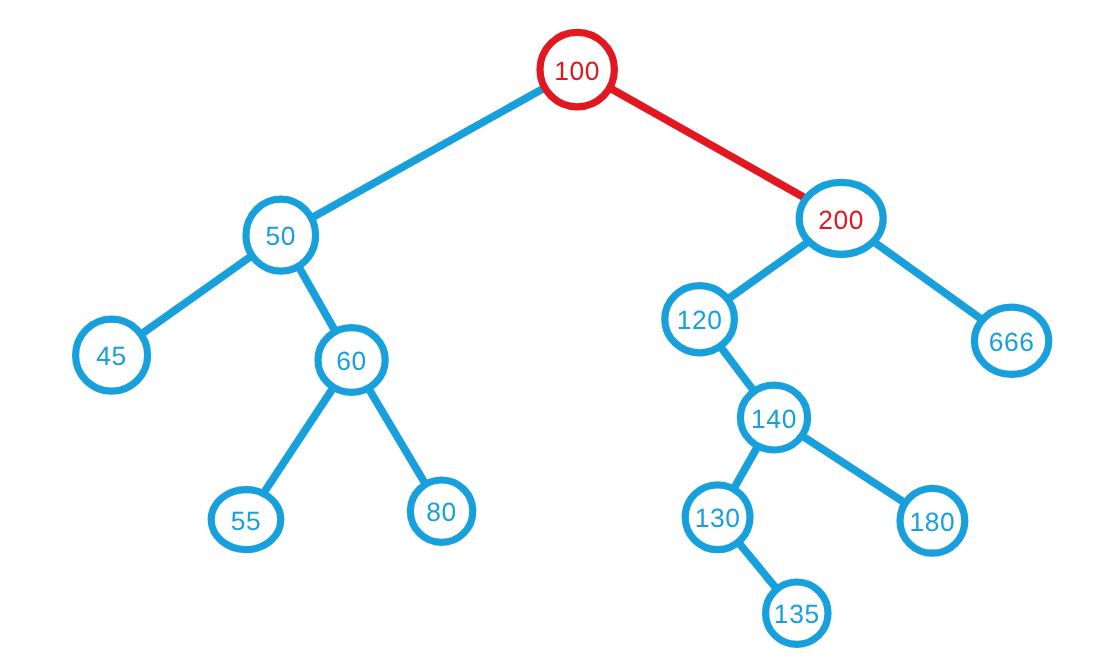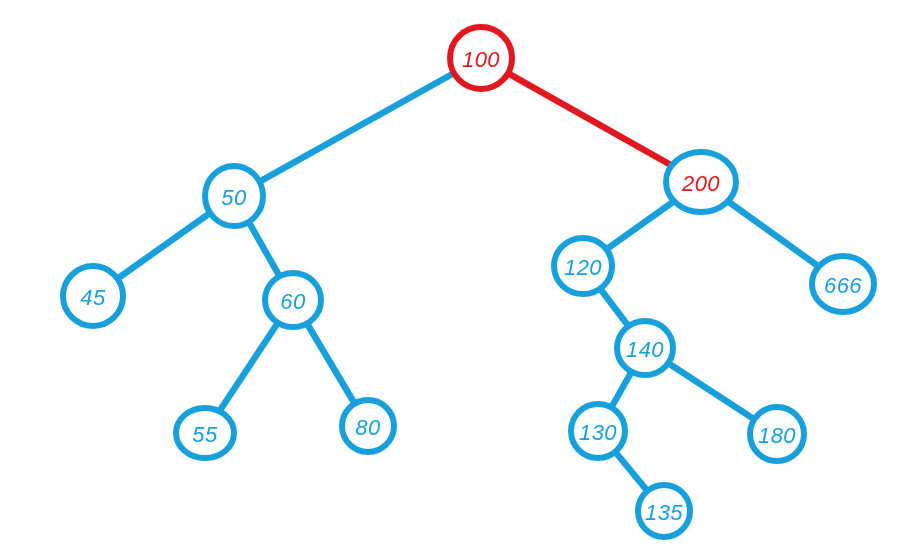--- a/index.html
+++ b/index.html
@@ -10,21 +10,20 @@
     width: 921px;
     height: 560px;
     overflow: hidden;
     font-family: "Liberation Sans", sans-serif;
   }
   .diagram-wrap {
     position: relative;
     width: 921px;
     height: 560px;
     background: #404040;
-    font-style: italic;
   }
   svg {
     display: block;
   }
   .node-label {
     font-family: "Liberation Sans", sans-serif;
     font-size: 22px;
     font-weight: 400;
     letter-spacing: 0.5px;
   }

